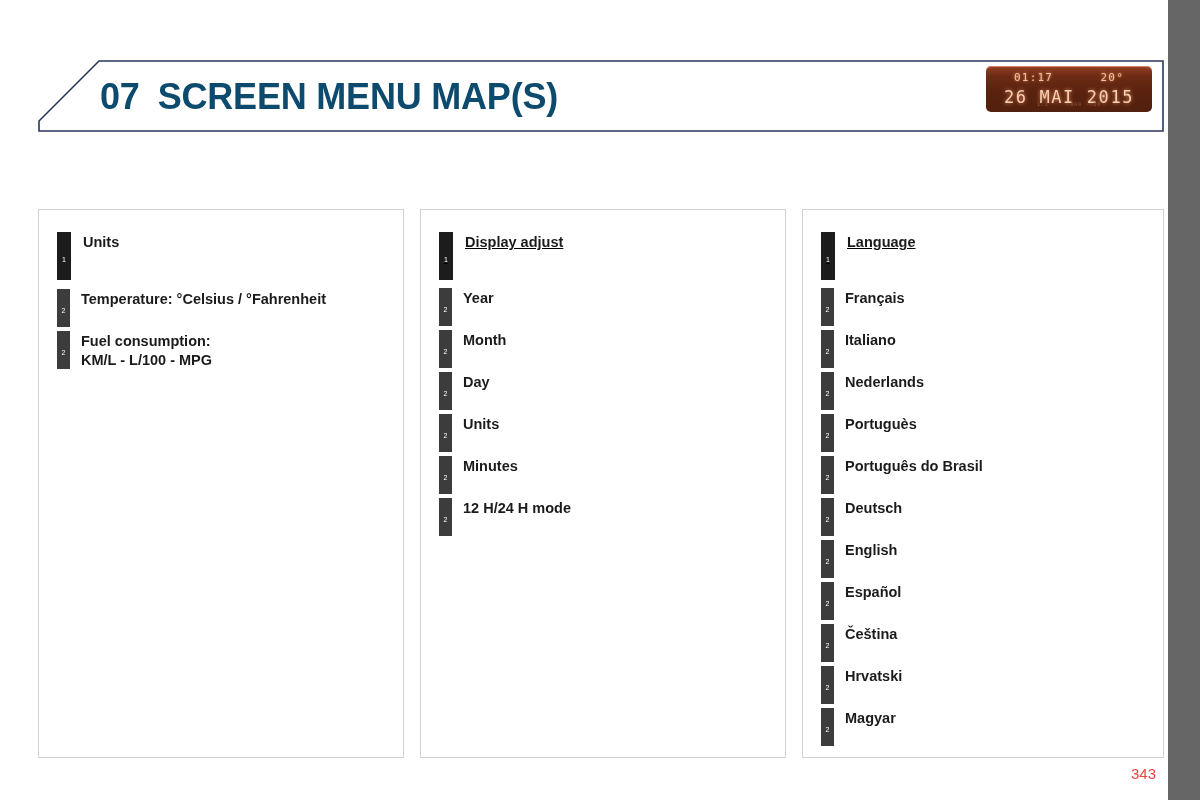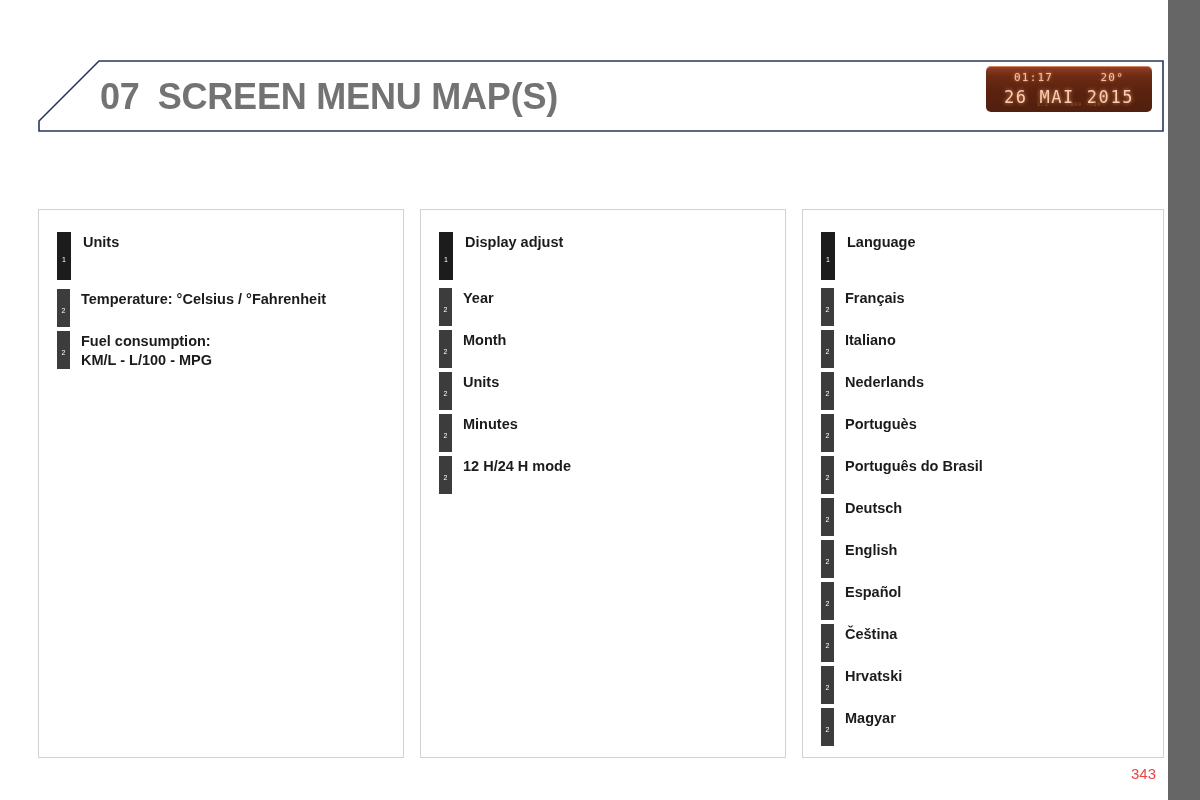--- a/index.html
+++ b/index.html
@@ -44,21 +44,21 @@
     top: 68px;
     height: 58px;
     display: flex;
     align-items: center;
     gap: 18px;
   }
   .header-num,
   .header-text {
     font-size: 36px;
     font-weight: bold;
-    color: #737373;
+    color: #0c4a6e;
     letter-spacing: -0.2px;
     white-space: nowrap;
   }
 
   
   .car-display {
     position: absolute;
     left: 986px;
     top: 66px;
     width: 166px;
@@ -172,21 +172,21 @@
     font-size: 14.5px;
     font-weight: bold;
     color: #1b1b1b;
     line-height: 1.28;
     padding-top: 1px;
     white-space: pre-line;
   }
 
   
   .panel-2 .menu-row.lvl1,
-  .panel-3 .menu-row.lvl1 { margin-bottom: 8px; }
+  .panel-3 .menu-row.lvl1 { margin-bottom: 8px; text-decoration: underline; }
   .panel-2 .menu-row.lvl2,
   .panel-3 .menu-row.lvl2 { margin-bottom: 4px; }
 
   
   .page-number {
     position: absolute;
     right: 44px;
     bottom: 18px;
     font-size: 15px;
     color: #ef4444;
@@ -262,20 +262,26 @@
         <div class="menu-row lvl2">
           <div class="marker marker-2">
             <span class="marker-num">2</span>
           </div>
           <div class="menu-label">Month</div>
         </div>
         <div class="menu-row lvl2">
           <div class="marker marker-2">
             <span class="marker-num">2</span>
           </div>
+          <div class="menu-label">Day</div>
+        </div>
+        <div class="menu-row lvl2">
+          <div class="marker marker-2">
+            <span class="marker-num">2</span>
+          </div>
           <div class="menu-label">Units</div>
         </div>
         <div class="menu-row lvl2">
           <div class="marker marker-2">
             <span class="marker-num">2</span>
           </div>
           <div class="menu-label">Minutes</div>
         </div>
         <div class="menu-row lvl2">
           <div class="marker marker-2">

